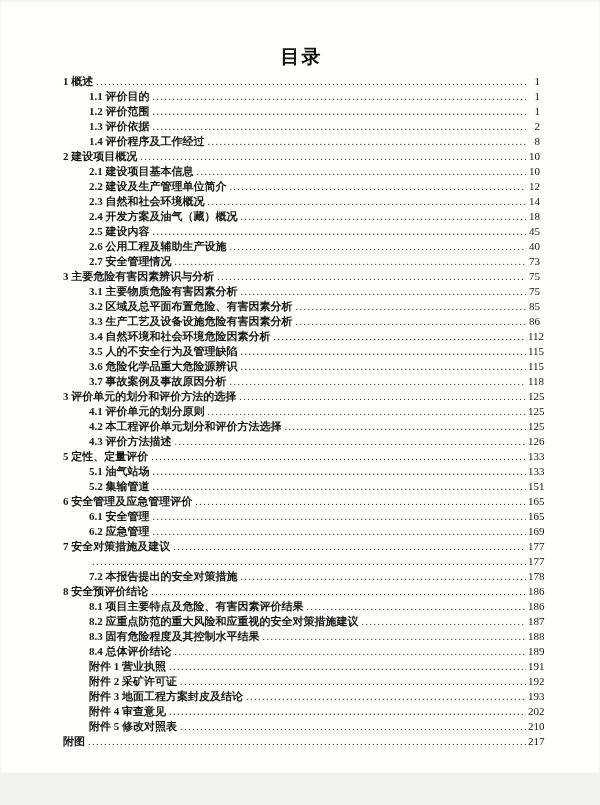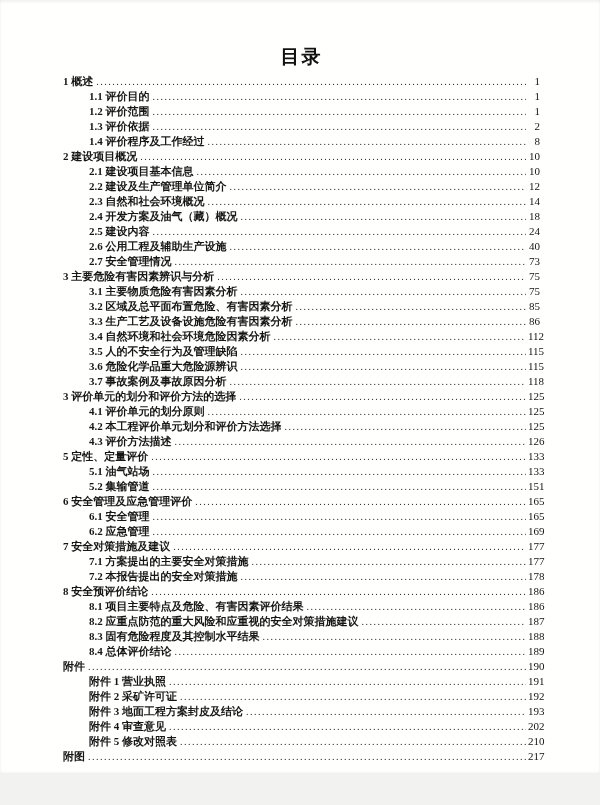--- a/index.html
+++ b/index.html
@@ -122,21 +122,21 @@
     <span class="toc-page">14</span>
   </div>
       <div class="toc-row level-2">
     <span class="toc-label">2.4 开发方案及油气（藏）概况</span>
     <span class="toc-dots"></span>
     <span class="toc-page">18</span>
   </div>
       <div class="toc-row level-2">
     <span class="toc-label">2.5 建设内容</span>
     <span class="toc-dots"></span>
-    <span class="toc-page">24</span>
+    <span class="toc-page">45</span>
   </div>
       <div class="toc-row level-2">
     <span class="toc-label">2.6 公用工程及辅助生产设施</span>
     <span class="toc-dots"></span>
     <span class="toc-page">40</span>
   </div>
       <div class="toc-row level-2">
     <span class="toc-label">2.7 安全管理情况</span>
     <span class="toc-dots"></span>
     <span class="toc-page">73</span>
@@ -230,21 +230,20 @@
     <span class="toc-label">6.2 应急管理</span>
     <span class="toc-dots"></span>
     <span class="toc-page">169</span>
   </div>
       <div class="toc-row level-1">
     <span class="toc-label">7 安全对策措施及建议</span>
     <span class="toc-dots"></span>
     <span class="toc-page">177</span>
   </div>
       <div class="toc-row level-2">
-    <span class="toc-label">7.1 方案提出的主要安全对策措施</span>
     <span class="toc-dots"></span>
     <span class="toc-page">177</span>
   </div>
       <div class="toc-row level-2">
     <span class="toc-label">7.2 本报告提出的安全对策措施</span>
     <span class="toc-dots"></span>
     <span class="toc-page">178</span>
   </div>
       <div class="toc-row level-1">
     <span class="toc-label">8 安全预评价结论</span>
@@ -263,25 +262,20 @@
   </div>
       <div class="toc-row level-2">
     <span class="toc-label">8.3 固有危险程度及其控制水平结果</span>
     <span class="toc-dots"></span>
     <span class="toc-page">188</span>
   </div>
       <div class="toc-row level-2">
     <span class="toc-label">8.4 总体评价结论</span>
     <span class="toc-dots"></span>
     <span class="toc-page">189</span>
-  </div>
-      <div class="toc-row level-1">
-    <span class="toc-label">附件</span>
-    <span class="toc-dots"></span>
-    <span class="toc-page">190</span>
   </div>
       <div class="toc-row level-2">
     <span class="toc-label">附件 1 营业执照</span>
     <span class="toc-dots"></span>
     <span class="toc-page">191</span>
   </div>
       <div class="toc-row level-2">
     <span class="toc-label">附件 2 采矿许可证</span>
     <span class="toc-dots"></span>
     <span class="toc-page">192</span>

